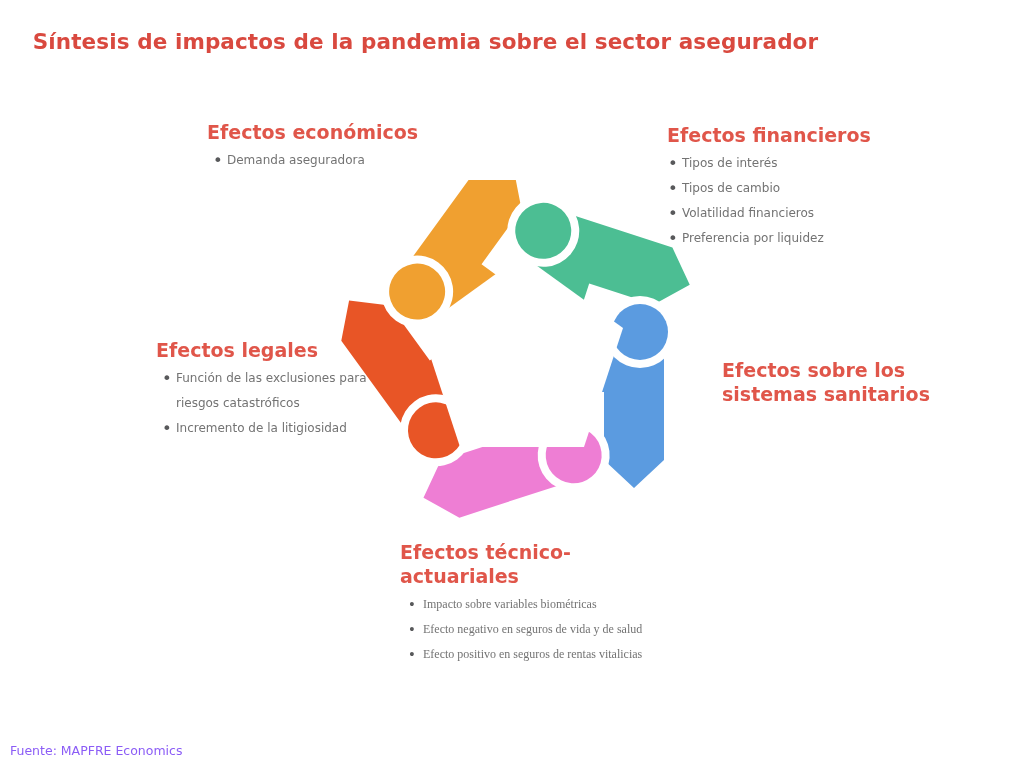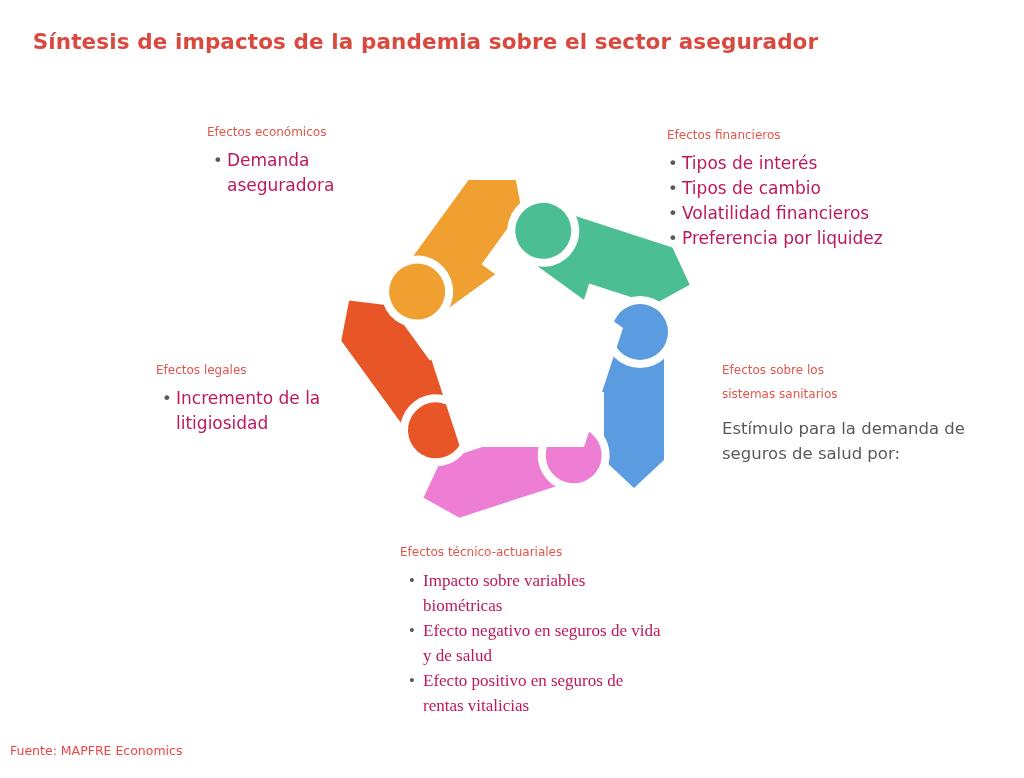--- a/index.html
+++ b/index.html
@@ -26,40 +26,40 @@
     font-weight: bold;
     color: #d9493f;
     letter-spacing: 0.1px;
   }
 
   .block {
     position: absolute;
   }
   .block-heading {
     color: #e0564a;
-    font-weight: normal;
-    font-size: 12px;
+    font-weight: bold;
+    font-size: 19px;
     line-height: 24px;
     margin: 0 0 4px 0;
     white-space: pre-line;
   }
   .block-intro {
     color: #58595b;
     font-size: 16.5px;
     line-height: 25px;
     margin: 2px 0 2px 0;
   }
   ul.bullets {
     list-style: none;
     margin: 0;
     padding: 0;
   }
   ul.bullets li {
-    color: #be185d;
-    font-size: 17px;
+    color: #737373;
+    font-size: 12px;
     line-height: 25px;
     padding-left: 15px;
     position: relative;
   }
   ul.bullets li::before {
     content: "\2022";
     position: absolute;
     left: 1px;
     top: 0;
     color: #58595b;
@@ -67,21 +67,21 @@
   }
 
   
   #blk-economicos    { left: 207px; top: 120px; width: 215px; }
   #blk-economicos .block-heading { margin-left: 0px; }
   #blk-economicos ul.bullets { margin-left: 5px; }
 
   #blk-financieros   { left: 667px; top: 123px; width: 260px; }
   #blk-financieros ul.bullets { margin-left: 0px; }
 
-  #blk-legales       { left: 156px; top: 358px; width: 220px; }
+  #blk-legales       { left: 156px; top: 338px; width: 220px; }
   #blk-legales ul.bullets { margin-left: 5px; }
 
   #blk-sanitarios    { left: 722px; top: 358px; width: 270px; }
   #blk-sanitarios ul.bullets { margin-left: 3px; }
   #blk-sanitarios .block-intro { margin-top: 10px; }
 
   #blk-actuariales   { left: 400px; top: 540px; width: 265px; }
   #blk-actuariales ul.bullets { margin-left: 8px; font-family: Liberation Serif, serif; }
 
   #diagram {
@@ -90,21 +90,21 @@
     top: 180px;
     width: 365px;
     height: 345px;
   }
 
   #source-note {
     position: absolute;
     left: 10px;
     top: 743px;
     font-size: 12.5px;
-    color: #ef4444;
+    color: #8b5cf6;
   }
 </style>
 </head>
 <body>
 
 <div id="page-title">Síntesis de impactos de la pandemia sobre el sector asegurador</div>
 
 <div id="diagram">
   <svg viewBox="0 0 365 345" width="365" height="345">
     <defs>
@@ -173,28 +173,28 @@
     <li>Tipos de interés</li>
     <li>Tipos de cambio</li>
     <li>Volatilidad financieros</li>
     <li>Preferencia por liquidez</li>
   </ul>
 </div>
 
 <div class="block" id="blk-legales">
   <div class="block-heading">Efectos legales</div>
   <ul class="bullets">
+    <li>Función de las exclusiones para riesgos catastróficos</li>
     <li>Incremento de la litigiosidad</li>
   </ul>
 </div>
 
 <div class="block" id="blk-sanitarios">
   <div class="block-heading">Efectos sobre los
 sistemas sanitarios</div>
-  <div class="block-intro">Estímulo para la demanda de seguros de salud por:</div>
 </div>
 
 <div class="block" id="blk-actuariales">
   <div class="block-heading">Efectos técnico-actuariales</div>
   <ul class="bullets">
     <li>Impacto sobre variables biométricas</li>
     <li>Efecto negativo en seguros de vida y de salud</li>
     <li>Efecto positivo en seguros de rentas vitalicias</li>
   </ul>
 </div>

